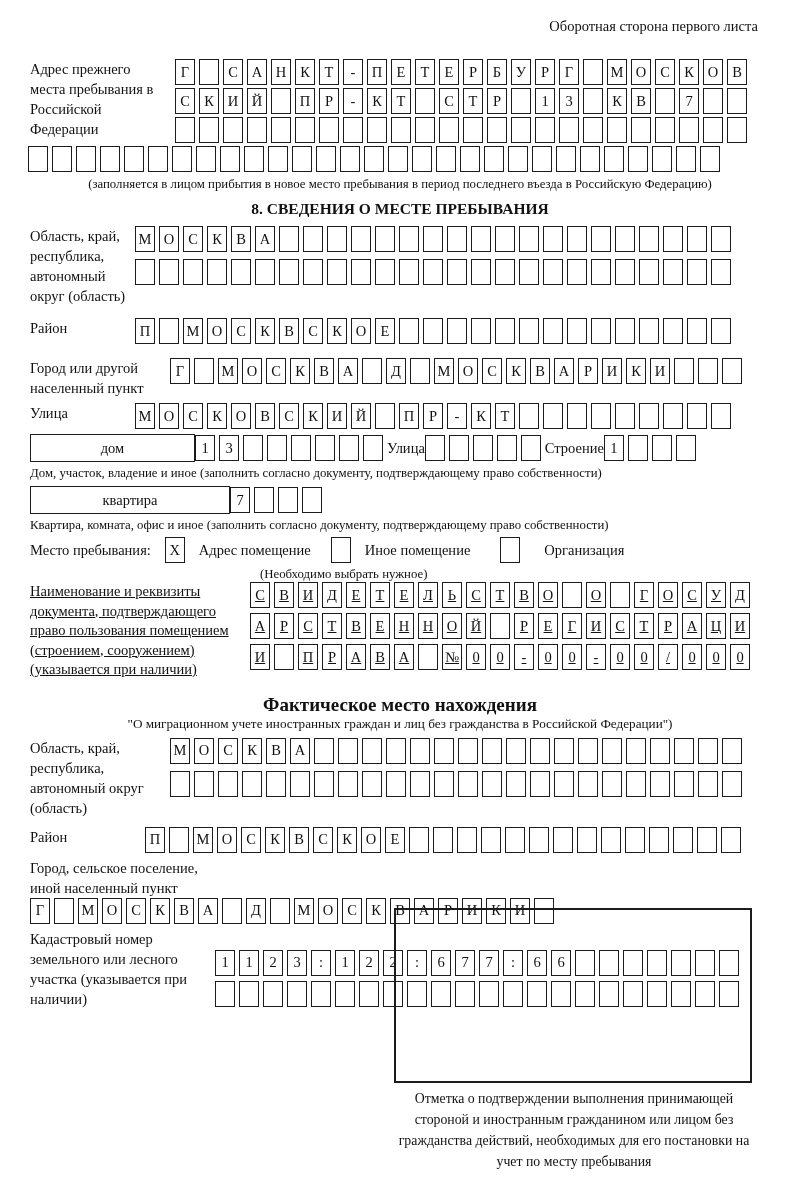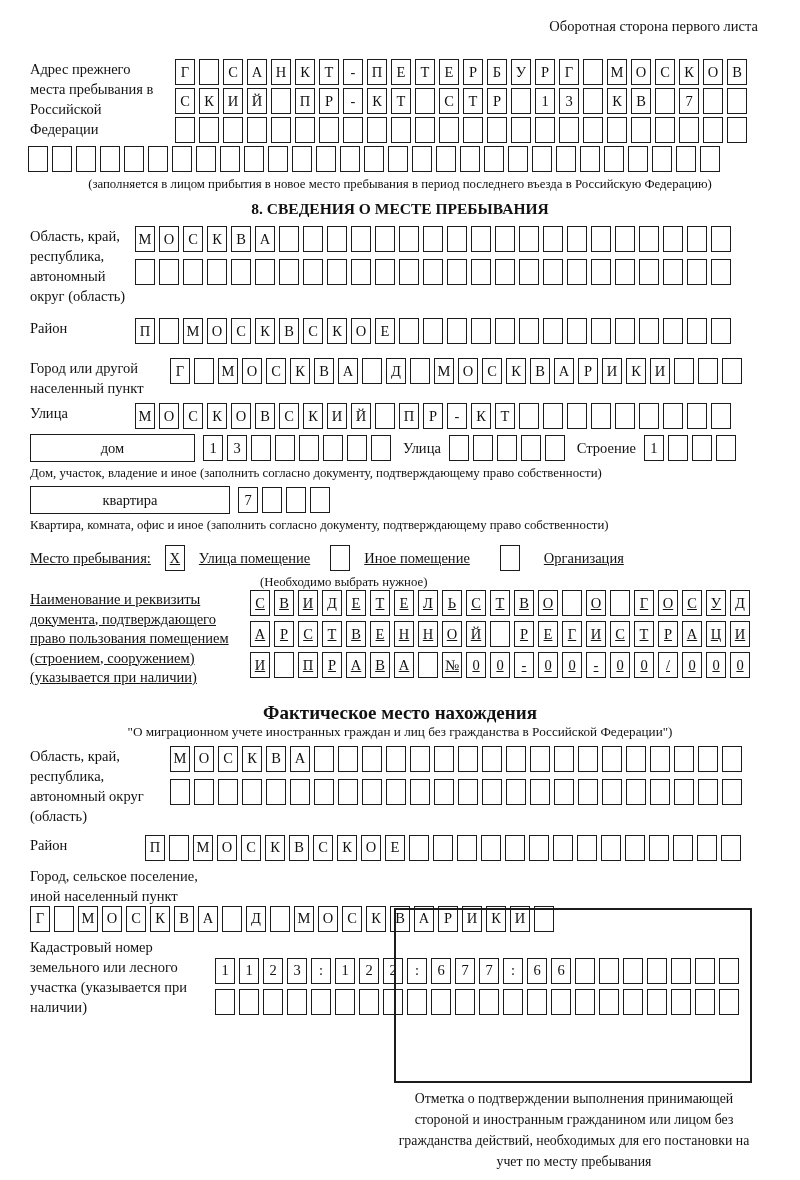--- a/index.html
+++ b/index.html
@@ -32,21 +32,21 @@
 
   
   .w135 { width:135px; } .w105 { width:105px; } .w140 { width:140px; }
   .w115 { width:115px; } .w210 { width:210px; } .w185 { width:185px; }
 
   .label-box {
     border:1.6px solid #1c1c1c; height:28px;
     display:flex; align-items:center; justify-content:center;
     font-size:14.5px;
   }
-  .dom-row, .kv-row { display:flex; align-items:center; gap:8px; }
+  .dom-row, .kv-row { display:flex; align-items:center; }
   .inline-label { font-size:14.5px; }
 
   .stay-row { display:flex; align-items:center; gap:14px; font-size:14.5px; }
 
   .stamp-wrap { position:absolute; left:394px; top:908px; width:360px; }
   .stamp-box { width:358px; height:175px; border:2px solid #1c1c1c; }
   .stamp-caption { margin-top:5px; font-size:13.8px; line-height:21px; text-align:center; }
 </style>
 </head>
 <body>
@@ -359,24 +359,24 @@
     <div class="label-box" style="width:200px;">квартира</div>
     <div class="char-boxes">
         <div class="cbox">7</div>
         <div class="cbox"></div>
         <div class="cbox"></div>
         <div class="cbox"></div>
       </div>
   </div>
   <div class="note" style="margin-top:3px;">Квартира, комната, офис и иное (заполнить согласно документу, подтверждающему право собственности)</div>
 
-  <div class="stay-row" style="margin-top:12px;text-decoration:underline;">
+  <div class="stay-row" style="margin-top:4px;">
     <span>Место пребывания:</span>
     <span class="cbox">X</span>
-    <span>Улица помещение</span>
+    <span>Адрес помещение</span>
     <span class="cbox" style="margin-left:6px;"></span>
     <span>Иное помещение</span>
     <span class="cbox" style="margin-left:16px;"></span>
     <span style="margin-left:10px;">Организация</span>
   </div>
   <div class="note" style="margin-top:3px; margin-left:230px;">(Необходимо выбрать нужное)</div>
 
   <div class="field-row" style="text-decoration:underline;">
     <div class="flabel w210" style="line-height:19.5px;">Наименование и реквизиты документа, подтверждающего право пользования помещением (строением, сооружением) (указывается при наличии)</div>
     <div class="boxrows" style="gap:5px; margin-left:10px;">

